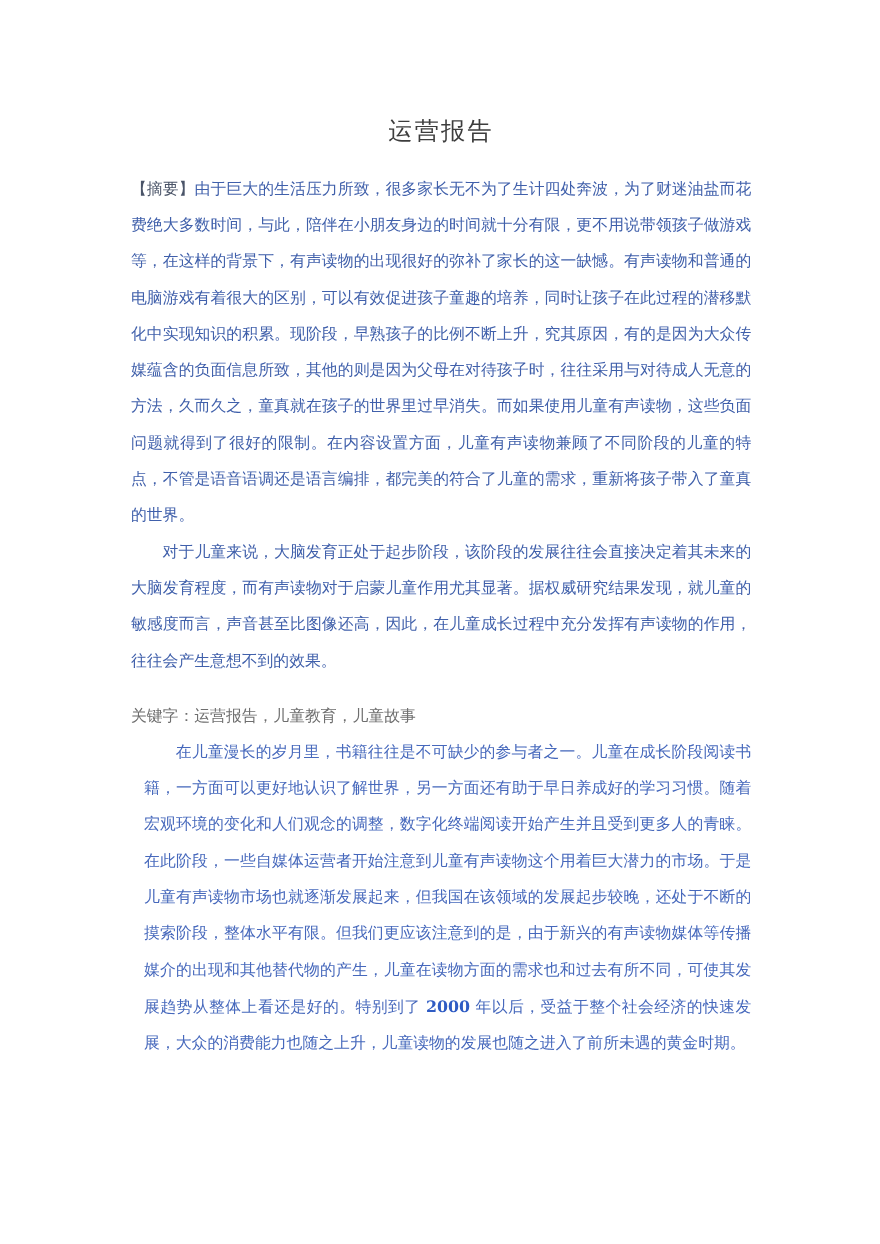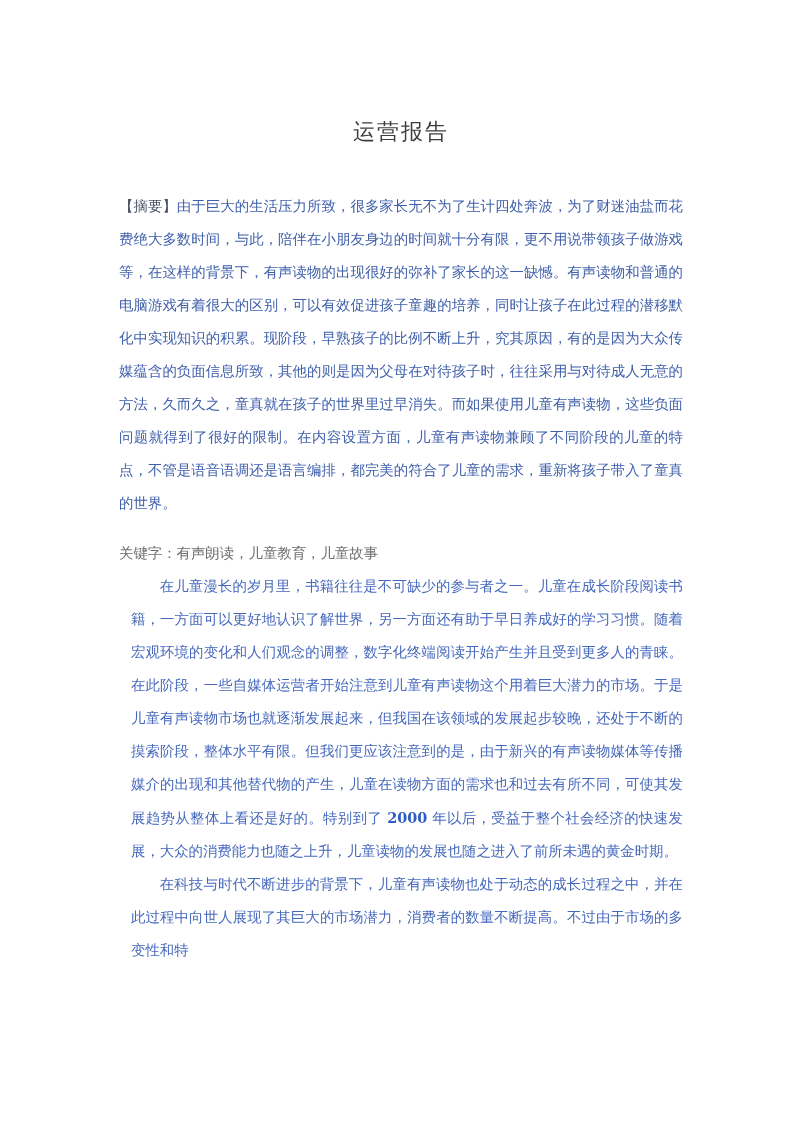--- a/index.html
+++ b/index.html
@@ -19,38 +19,38 @@
     height: 1131px;
     background: #ffffff;
   }
   .content {
     position: absolute;
     left: 119px;
     top: 0;
     width: 564px;
   }
   .doc-title {
-    margin: 16px;
+    margin: 4px;
     padding-top: 100px;
     height: 32px;
     line-height: 32px;
     text-align: center;
     font-size: 22px;
     font-weight: normal;
     letter-spacing: 2px;
     color: var(--title, #3d3d3d);
   }
   p {
     margin: 0;
     font-size: 14.4px;
     line-height: 33px;
     text-align: justify;
   }
   .abstract-p1 {
-    margin-top: 42px;
+    margin-top: 20px;
     color: var(--abstract-text, #4060ab);
   }
   .abstract-label {
     color: var(--abstract-label, #4a5468);
   }
   .abstract-p2 {
     text-indent: 2em;
     color: var(--abstract-text, #4060ab);
   }
   .keywords {
@@ -79,22 +79,22 @@
 </head>
 <body>
 
 <div class="page">
   <div class="content">
 
     <h1 class="doc-title">运营报告</h1>
 
     <p class="abstract-p1"><span class="abstract-label">【摘要】</span><span>由于巨大的生活压力所致，很多家长无不为了生计四处奔波，为了财迷油盐而花费绝大多数时间，与此，陪伴在小朋友身边的时间就十分有限，更不用说带领孩子做游戏等，在这样的背景下，有声读物的出现很好的弥补了家长的这一缺憾。有声读物和普通的电脑游戏有着很大的区别，可以有效促进孩子童趣的培养，同时让孩子在此过程的潜移默化中实现知识的积累。现阶段，早熟孩子的比例不断上升，究其原因，有的是因为大众传媒蕴含的负面信息所致，其他的则是因为父母在对待孩子时，往往采用与对待成人无意的方法，久而久之，童真就在孩子的世界里过早消失。而如果使用儿童有声读物，这些负面问题就得到了很好的限制。在内容设置方面，儿童有声读物兼顾了不同阶段的儿童的特点，不管是语音语调还是语言编排，都完美的符合了儿童的需求，重新将孩子带入了童真的世界。</span></p>
 
+    <p class="abstract-p2">对于儿童来说，大脑发育正处于起步阶段，该阶段的发展往往会直接决定着其未来的大脑发育程度，而有声读物对于启蒙儿童作用尤其显著。据权威研究结果发现，就儿童的敏感度而言，声音甚至比图像还高，因此，在儿童成长过程中充分发挥有声读物的作用，往往会产生意想不到的效果。</p>
 
-    <p class="keywords">关键字：有声朗读，儿童教育，儿童故事</p>
+    <p class="keywords">关键字：运营报告，儿童教育，儿童故事</p>
 
 
     <p class="body-p"><span>在儿童漫长的岁月里，书籍往往是不可缺少的参与者之一。儿童在成长阶段阅读书籍，一方面可以更好地认识了解世界，另一方面还有助于早日养成好的学习习惯。随着宏观环境的变化和人们观念的调整，数字化终端阅读开始产生并且受到更多人的青睐。在此阶段，一些自媒体运营者开始注意到儿童有声读物这个用着巨大潜力的市场。于是儿童有声读物市场也就逐渐发展起来，但我国在该领域的发展起步较晚，还处于不断的摸索阶段，整体水平有限。但我们更应该注意到的是，由于新兴的有声读物媒体等传播媒介的出现和其他替代物的产生，儿童在读物方面的需求也和过去有所不同，可使其发展趋势从整体上看还是好的。特别到了 </span><span class="year">2000</span><span> 年以后，受益于整个社会经济的快速发展，大众的消费能力也随之上升，儿童读物的发展也随之进入了前所未遇的黄金时期。</span></p>
 
-    <p class="body-p">在科技与时代不断进步的背景下，儿童有声读物也处于动态的成长过程之中，并在此过程中向世人展现了其巨大的市场潜力，消费者的数量不断提高。不过由于市场的多变性和特</p>
 
   </div>
 </div>
 
 </body></html>

